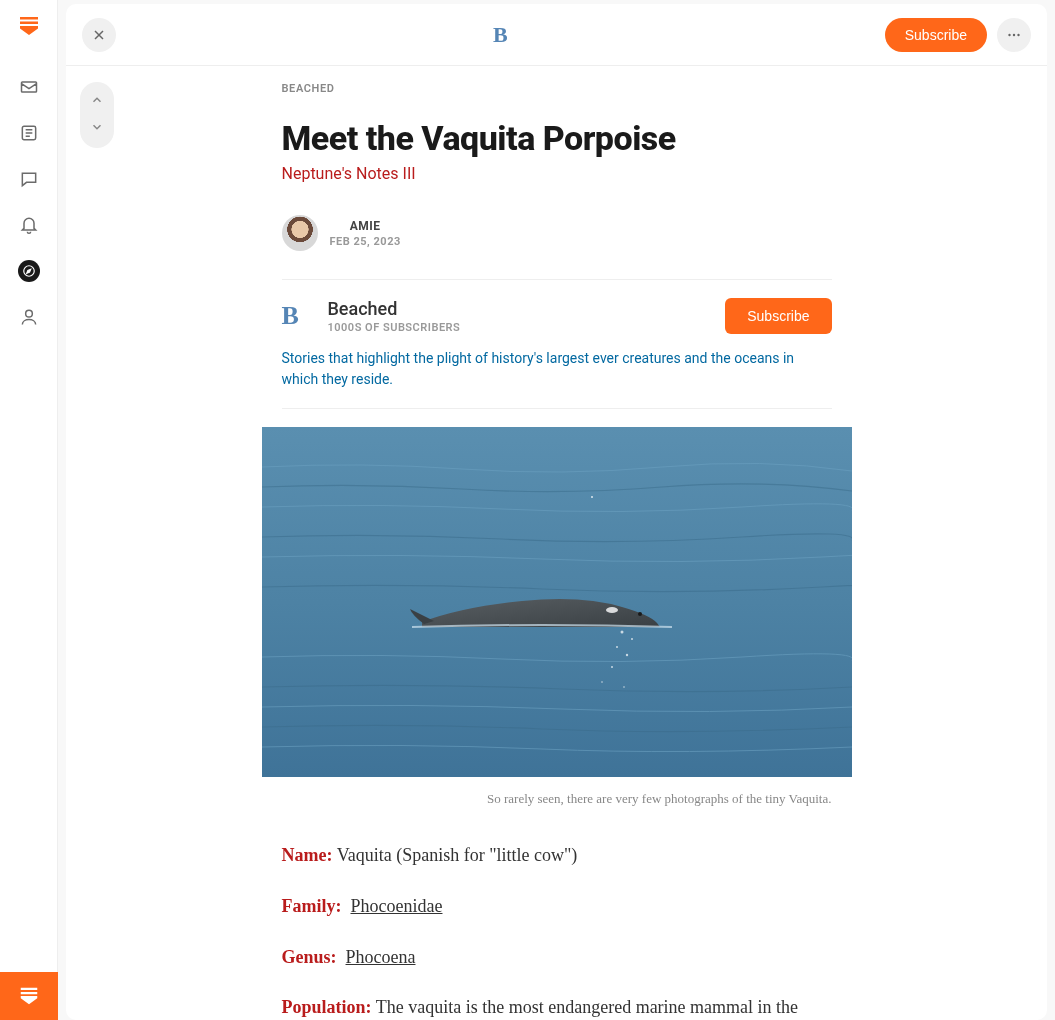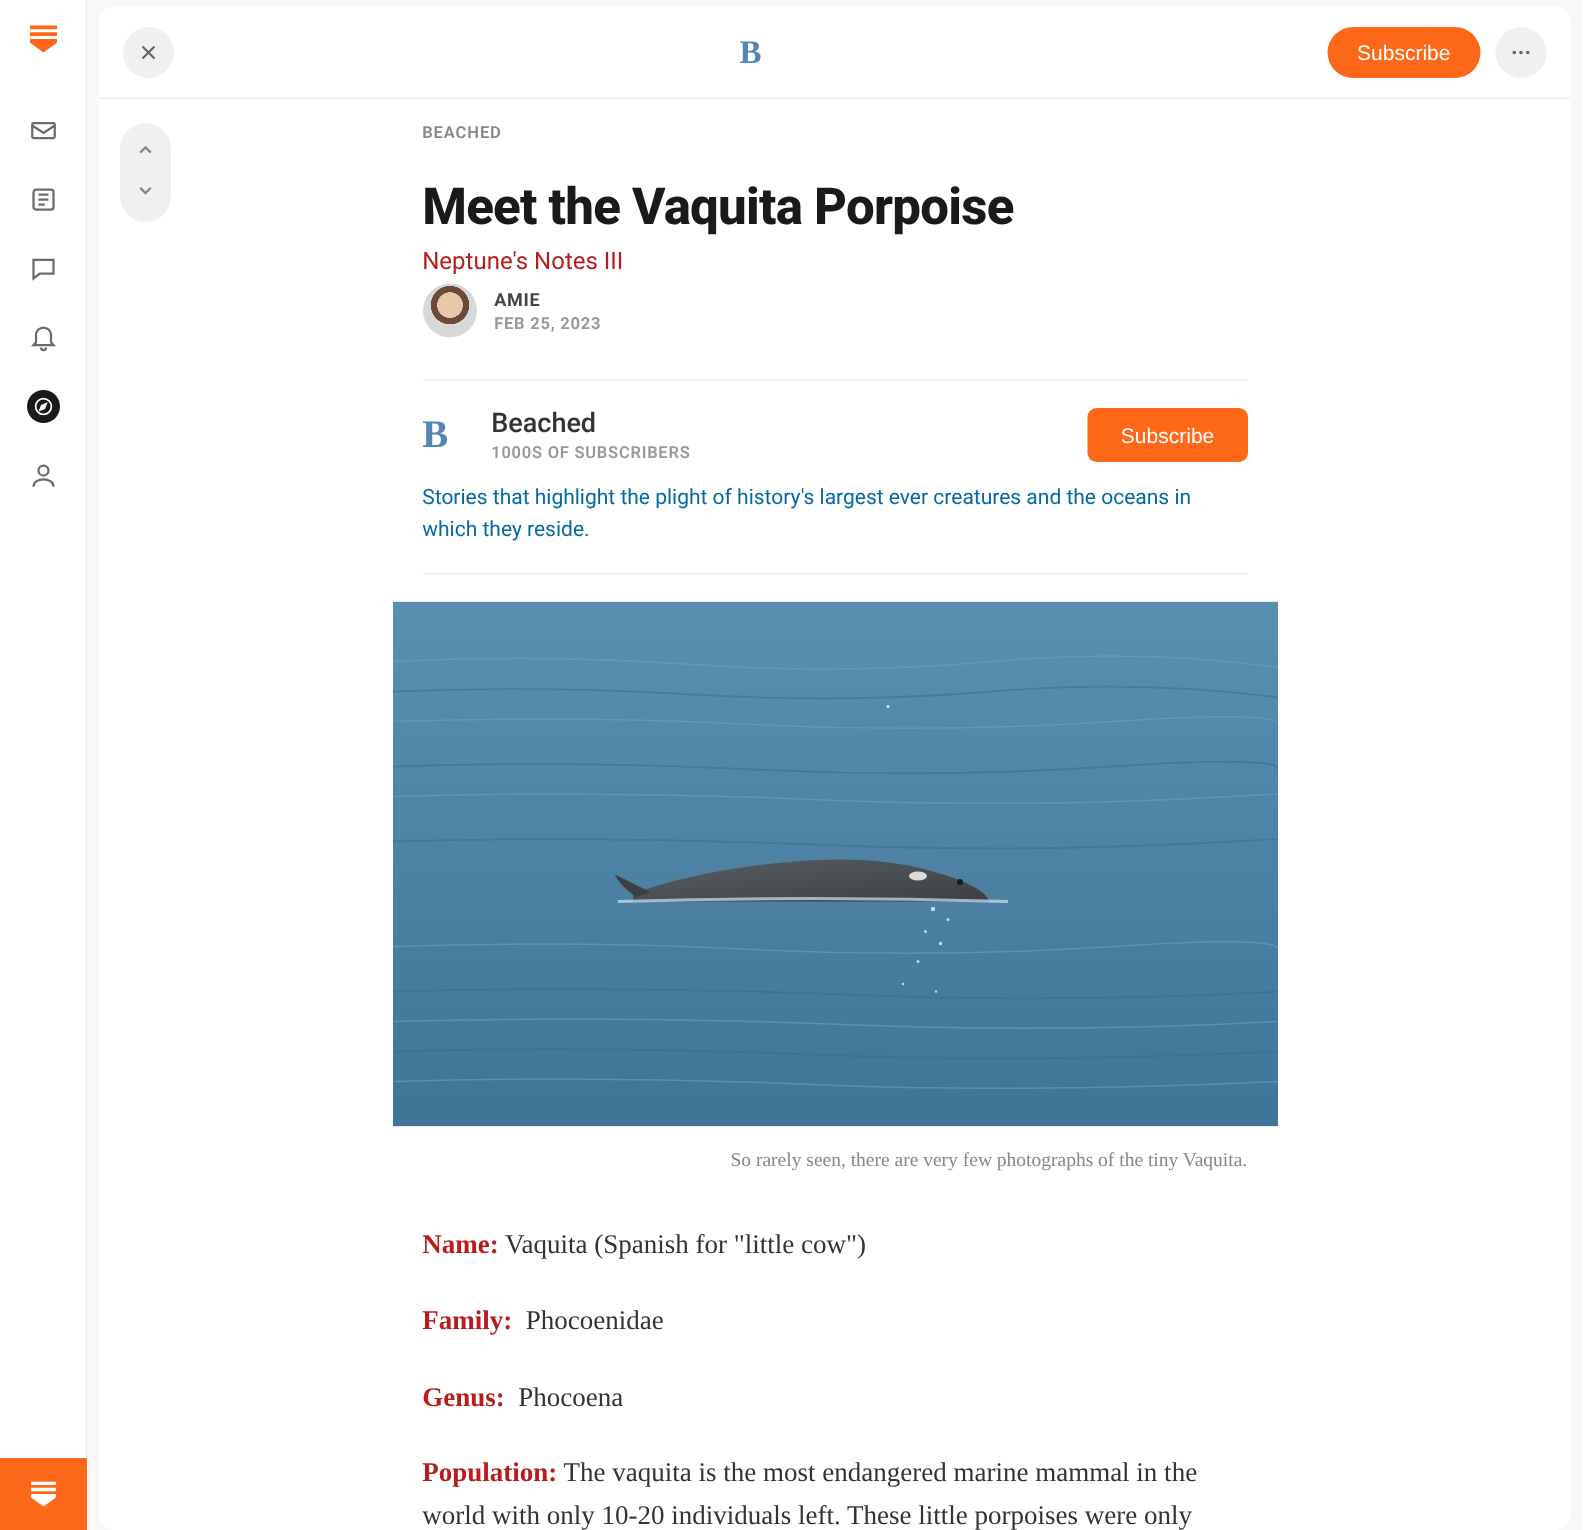--- a/index.html
+++ b/index.html
@@ -151,21 +151,22 @@
     }
     .subtitle {
       font-size: 16px;
       color: #b91c1c;
       margin-top: 6px;
     }
     .byline {
       display: flex;
       align-items: center;
       gap: 12px;
-      margin-top: 6px;
+      margin-top: 32px;
+      text-align: center;
     }
     .avatar {
       width: 36px; height: 36px;
       border-radius: 50%;
       background: radial-gradient(circle at 50% 40%, #e8c8a8 0%, #e8c8a8 30%, #6b4a3a 31%, #6b4a3a 45%, #d8d8d8 46%);
     }
     .byline .author-block { display:flex; flex-direction:column; gap:2px; }
     .byline .author { font-size: 12px; font-weight: 700; letter-spacing: 0.5px; color: #444; }
     .byline .date { font-size: 11px; font-weight: 700; letter-spacing: 0.5px; color: #999; }
 
@@ -230,21 +231,21 @@
 
     .body-text {
       font-family: Georgia, 'Times New Roman', serif;
       font-size: 18px;
       line-height: 1.6;
       color: #333;
       margin-top: 34px;
     }
     .body-text p { margin-bottom: 22px; }
     .body-text strong { color: #b91c1c; }
-    .body-text .u { color: #333; cursor: pointer; }
+    .body-text .u { text-decoration: underline; color: #333; cursor: pointer; }
   </style>
 </head>
 <body>
 
 <div class="sidebar">
   <div class="logo">
     <svg viewBox="0 0 24 24" fill="currentColor">
         <path d="M2 3h20v3H2zM2 8h20v3H2zM2 13h9v11L2 19z M13 13h9v6l-9 5z" opacity="0"></path>
         <path d="M3 3h18v2.5H3zM3 7.5h18V10H3zM3 12h18v2.5L12 21 3 14.5z"></path>
       </svg>

